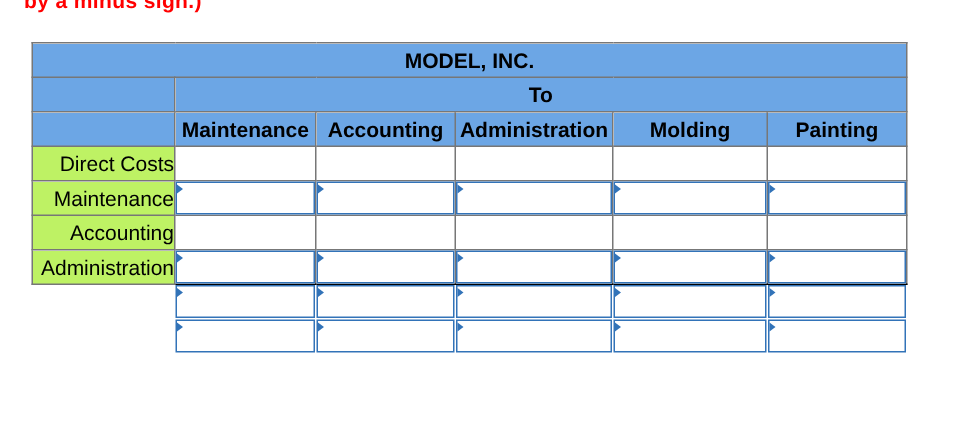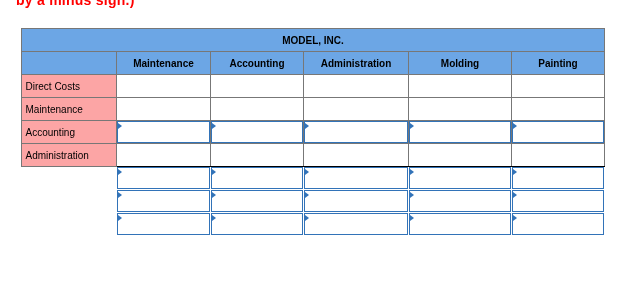--- a/index.html
+++ b/index.html
@@ -7,26 +7,26 @@
   body{width:638px;height:292px;overflow:hidden;
        font-family:"Liberation Sans",sans-serif;
 }
   .page{position:relative;width:638px;height:292px;background:#fff;}
 
   .note{position:absolute;left:16px;top:-8.5px;font-size:14px;font-weight:bold;
         color:#FF0000;white-space:nowrap;line-height:16px;letter-spacing:0.25px;}
 
   .gridwrap{position:absolute;left:21px;top:28px;}
   table.grid{border-collapse:collapse;table-layout:fixed;}
-  table.grid td{padding:0;margin:0;border:1px solid #777777;font-size:10px;color:#000;
+  table.grid td{padding:0;margin:0;border:1px solid #777777;font-size:14px;color:#000;
                 vertical-align:middle;box-sizing:border-box;line-height:13px;
                 overflow:hidden;white-space:nowrap;}
   .hdr{background:#6CA6E5;font-weight:bold;text-align:center;}
   .hdrblank{background:#6CA6E5;}
-  table.grid td.lbl{background:#fca5a5;text-align:left;padding-left:3.5px;}
+  table.grid td.lbl{background:#bef264;text-align:right;padding-left:3.5px;}
   .plain{background:#ffffff;}
   table.grid td.tot{background:#fff;text-align:right;padding-right:3.7px;
        border-top:1px solid #000 !important;
        border-bottom:3px double #000 !important;}
   table.grid tr[data-name="row-administration"] td.plain{border-bottom:1px solid #000;}
   .totcur{position:relative;}
   .totcur .cur{position:absolute;left:11.5px;top:50%;transform:translateY(-50%);}
 
   
   .ibox{position:absolute;box-sizing:border-box;border:1.7px solid #3273B8;background:#fff;}
@@ -50,20 +50,24 @@
       <col style="width:95px">
           <col style="width:94px">
           <col style="width:93px">
       <col style="width:105px">
           <col style="width:103px">
           <col style="width:93px">
     </colgroup>
     <tbody>
     <tr style="height:23px" data-name="title-row">
       <td class="hdr" colspan="6" data-name="company-title">MODEL, INC.</td>
+    </tr>
+    <tr style="height:23px" data-name="group-header-row">
+      <td class="hdrblank" data-name="corner-cell-top"></td>
+      <td class="hdr" colspan="5" data-name="group-header-to">To</td>
     </tr>
     <tr style="height:23px" data-name="column-header-row">
       <td class="hdrblank" data-name="corner-cell-bottom"></td>
       <td class="hdr" data-name="col-header-maintenance">Maintenance</td>
       <td class="hdr" data-name="col-header-accounting">Accounting</td>
       <td class="hdr" data-name="col-header-administration">Administration</td>
       <td class="hdr" data-name="col-header-molding">Molding</td>
       <td class="hdr" data-name="col-header-painting">Painting</td>
     </tr>
 

